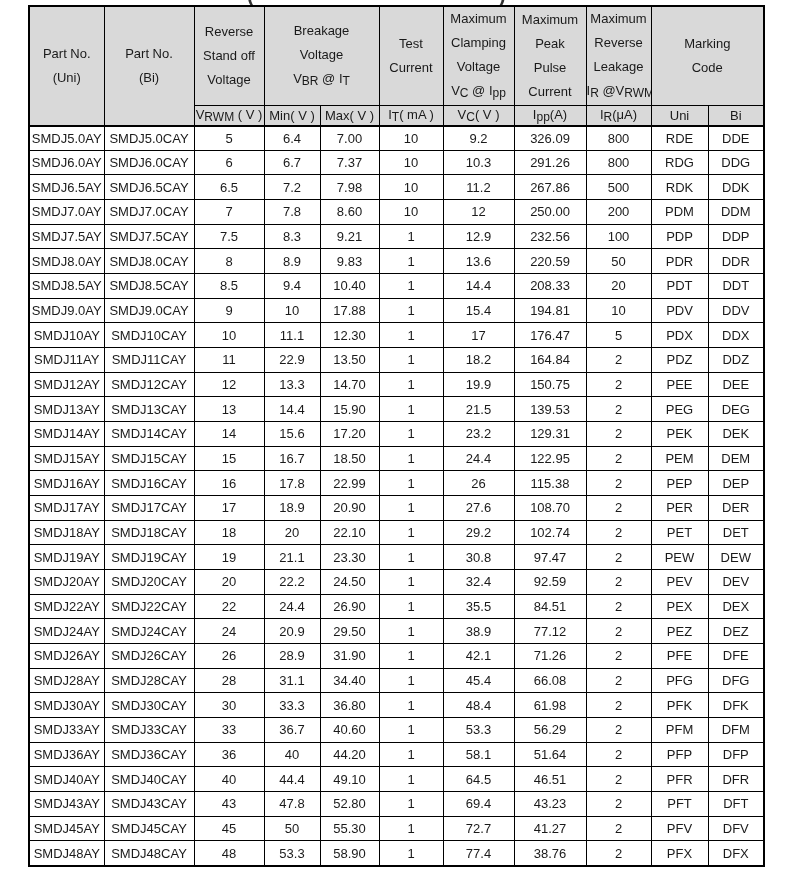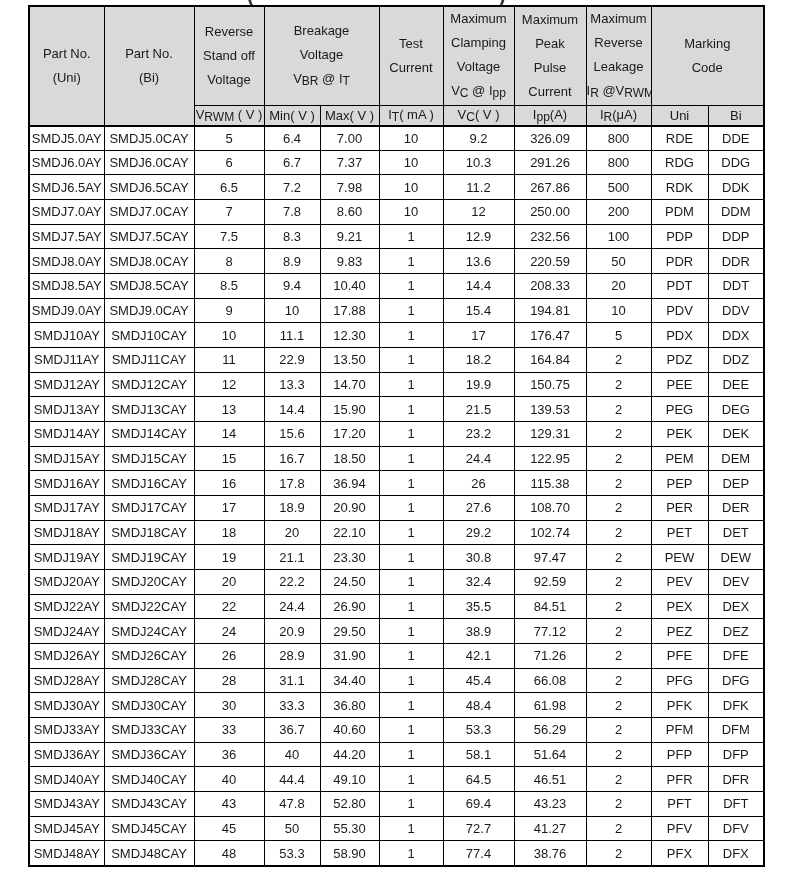--- a/index.html
+++ b/index.html
@@ -290,21 +290,21 @@
           <td>122.95</td>
           <td>2</td>
           <td>PEM</td>
           <td>DEM</td>
         </tr>
         <tr>
           <td>SMDJ16AY</td>
           <td>SMDJ16CAY</td>
           <td>16</td>
           <td>17.8</td>
-          <td>36.94</td>
+          <td>22.99</td>
           <td>1</td>
           <td>26</td>
           <td>115.38</td>
           <td>2</td>
           <td>PEP</td>
           <td>DEP</td>
         </tr>
         <tr>
           <td>SMDJ17AY</td>
           <td>SMDJ17CAY</td>

